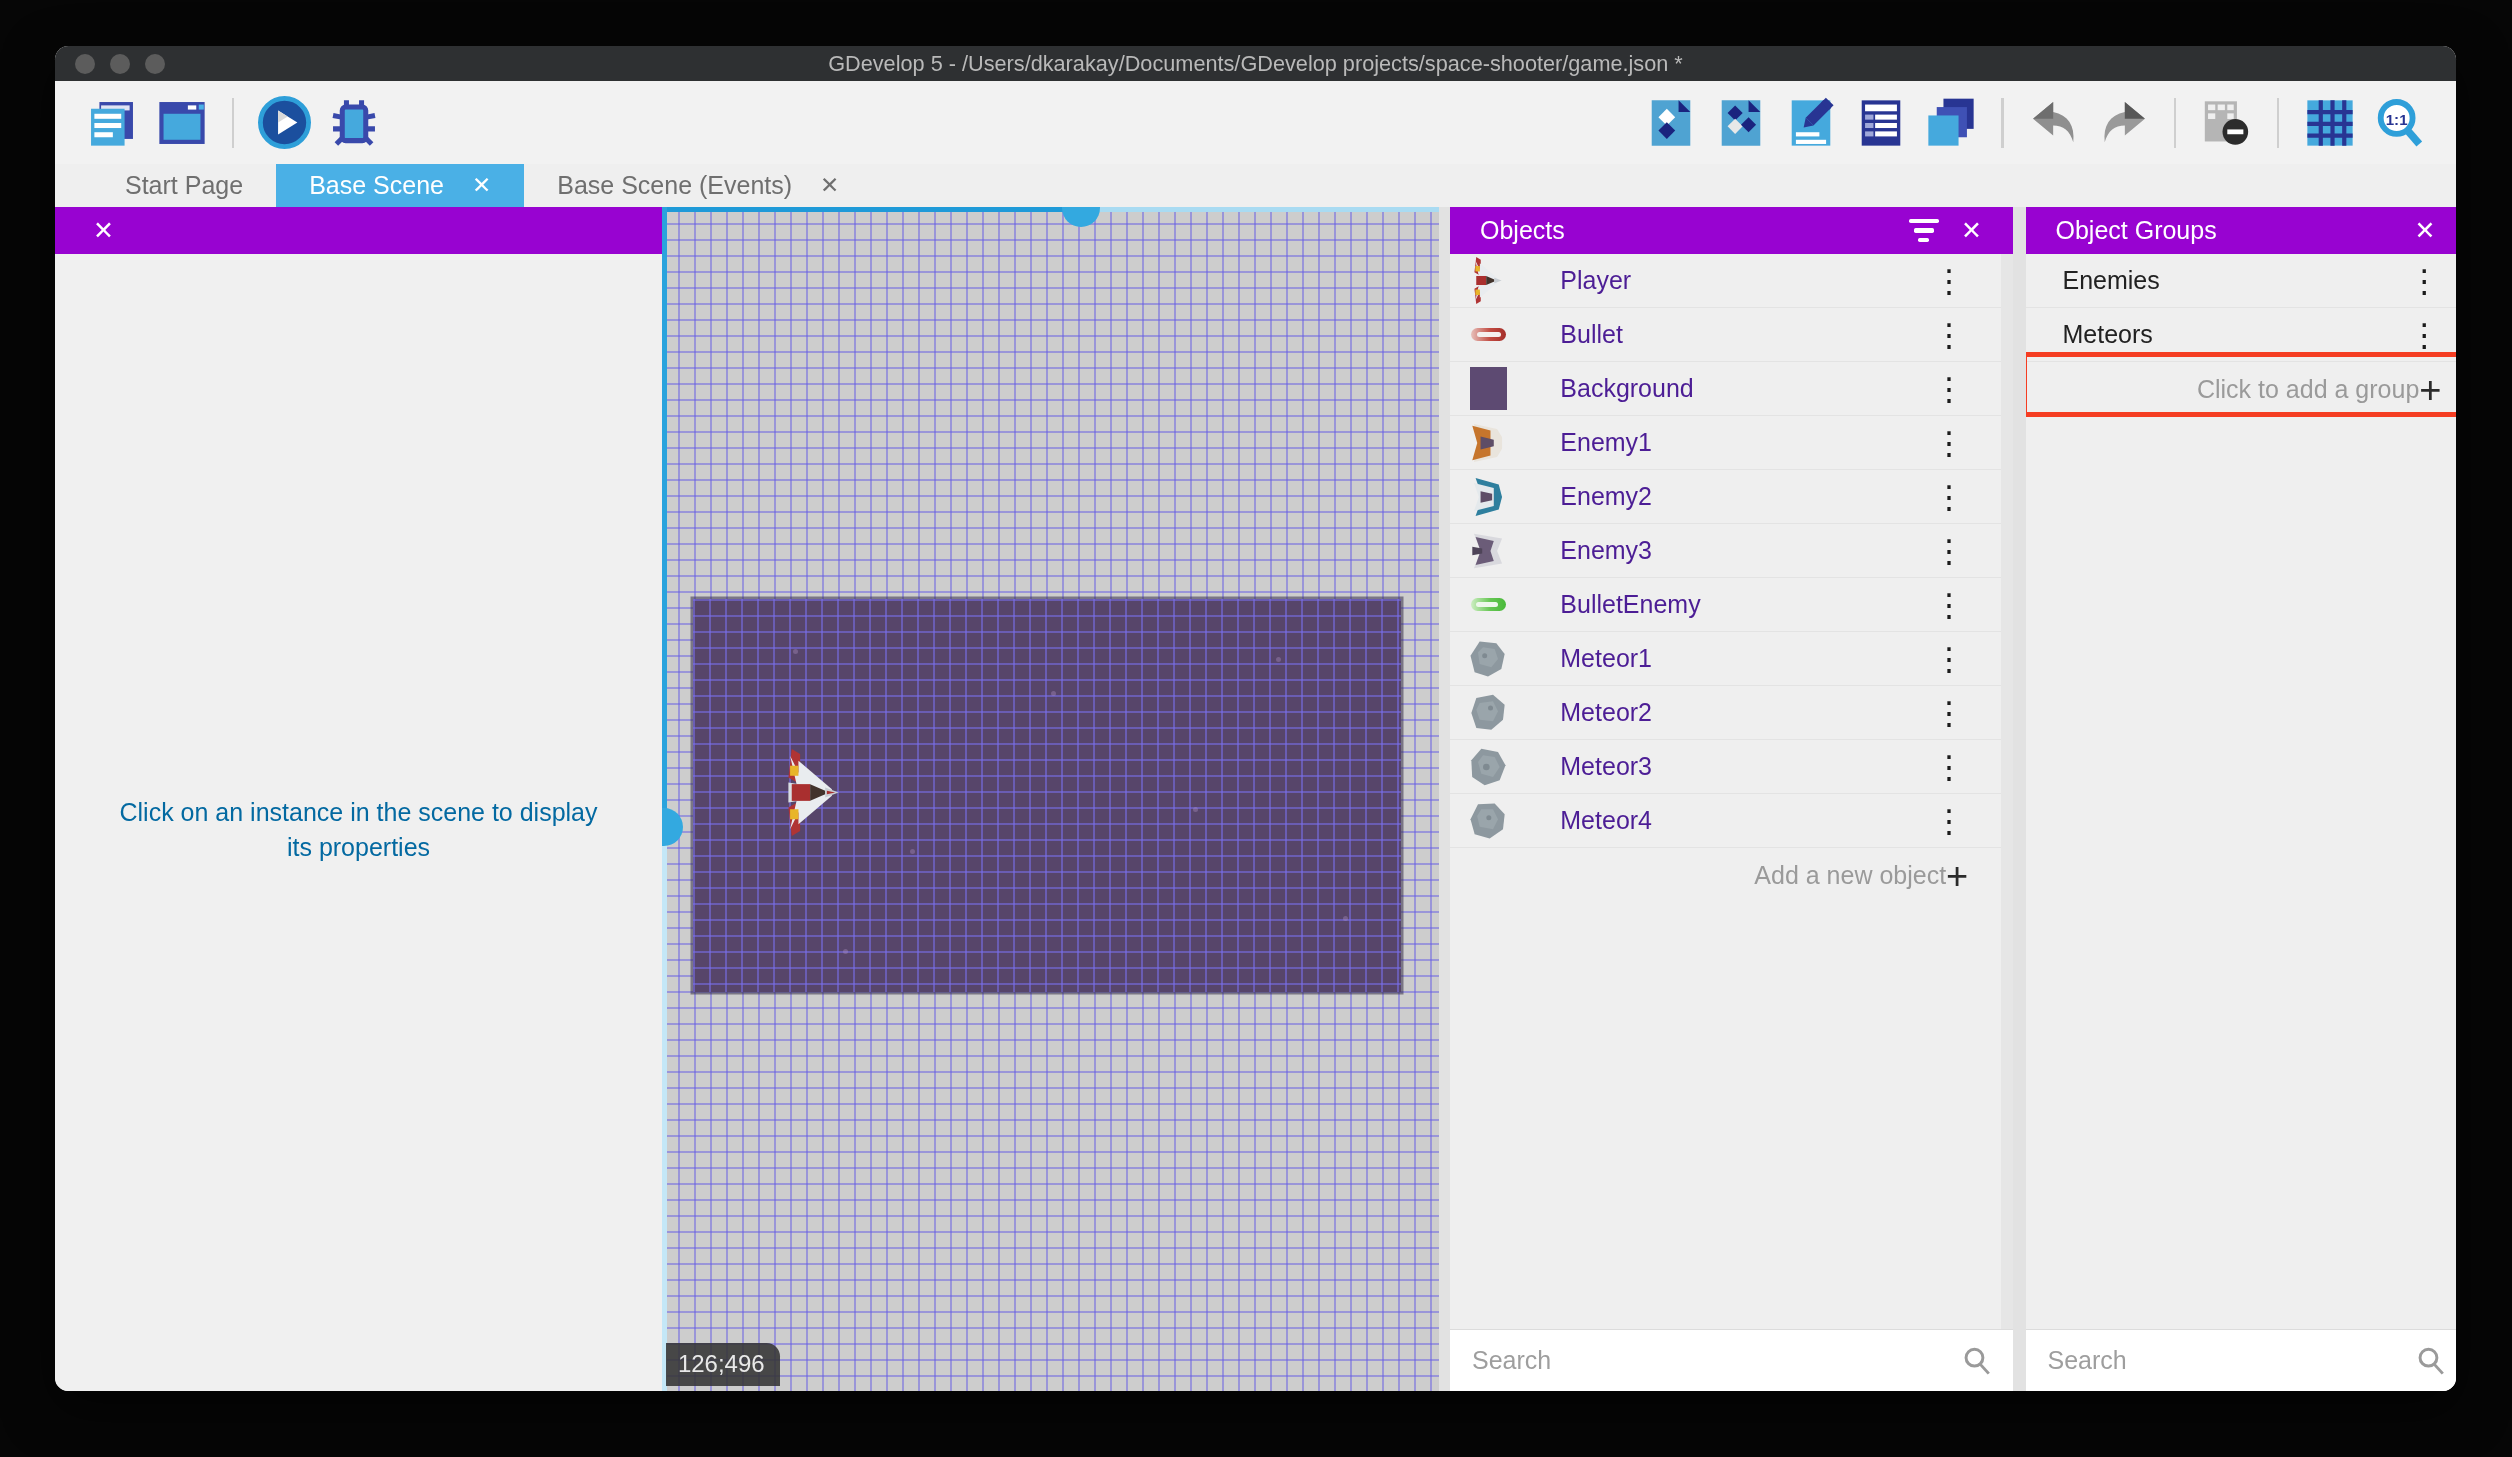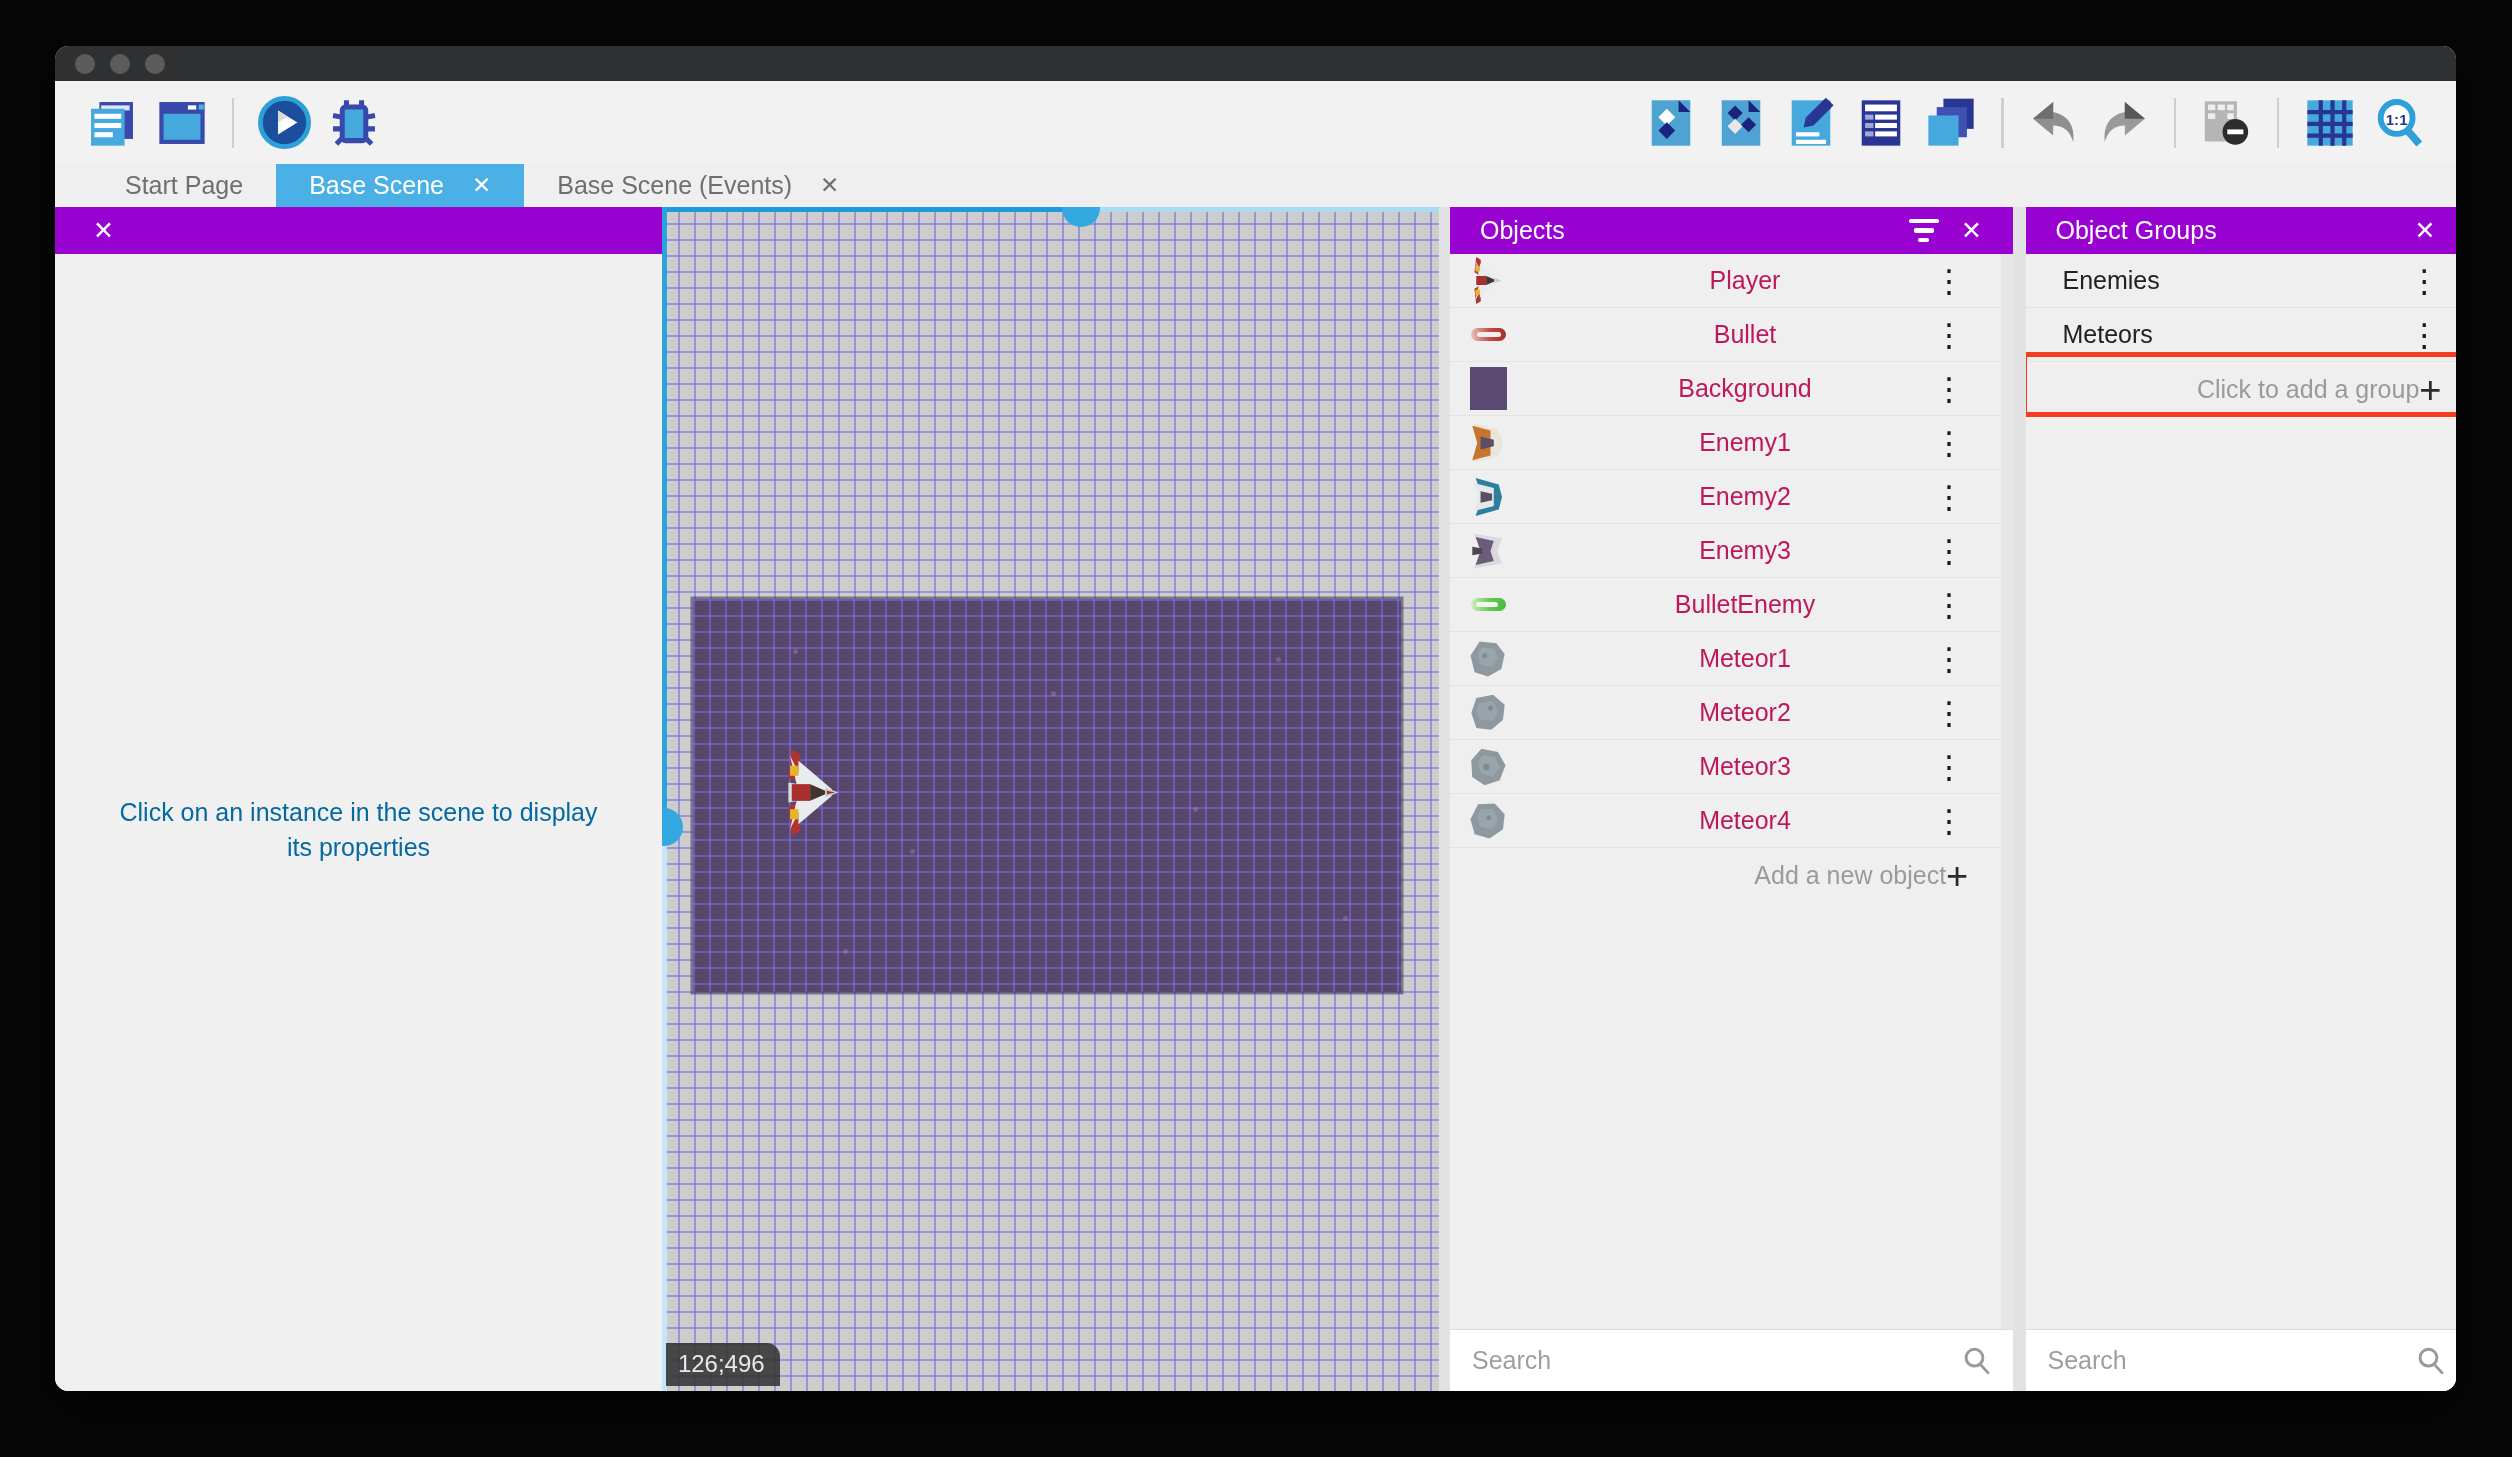--- a/index.html
+++ b/index.html
@@ -78,21 +78,21 @@
   
   .objects{width:563px;border-left:11.7px solid #e2e2e2;display:flex;flex-direction:column;
     background:#efefef;flex:0 0 auto;position:relative;}
   .panelgap{width:12.5px;background:#e2e2e2;flex:0 0 auto;}
   .groups{width:441px;display:flex;flex-direction:column;background:#efefef;flex:0 0 auto;position:relative;}
   .rowlist{flex:1;overflow:hidden;position:relative;}
   .gutter{position:absolute;right:0;top:0;bottom:0;width:11.7px;background:#e6e6e6;}
   .orow{height:53px;display:flex;align-items:center;border-bottom:1.7px solid #e3e3e3;
     padding:0 33px 0 18.3px;cursor:pointer;background:#efefef;margin-right:11.7px;}
   .orow .oicon{width:40px;height:40px;display:flex;align-items:center;justify-content:center;flex:0 0 auto;}
-  .orow .olabel{font-size:25px;color:#be185d;margin-left:52px;flex:1;text-align:center;}
+  .orow .olabel{font-size:25px;color:#4c1d95;margin-left:52px;flex:1;}
   .kebab{font-size:32px;color:#1b1b1b;line-height:1;cursor:pointer;padding:0 3.3px;}
   .addrow{height:55px;display:flex;align-items:center;padding:0 33px 0 18.3px;cursor:pointer;margin-right:11.7px;}
   .addrow .addlabel{flex:1;text-align:right;color:#9a9a9a;font-size:25px;}
   .plus{font-size:38px;color:#2b2b2b;line-height:1;font-weight:400;}
   .grow{height:53px;display:flex;align-items:center;border-bottom:1.7px solid #e3e3e3;
     padding:0 23px 0 37px;cursor:pointer;background:#efefef;position:relative;}
   .grow .glabel{font-size:25px;color:#212121;flex:1;}
   .highlight-box{position:absolute;left:-3.3px;top:98px;width:434px;height:55px;
     border:5.8px solid #f53d22;pointer-events:none;z-index:5;}
   .searchbar{height:53px;background:#fff;border-top:1.7px solid #dcdcdc;display:flex;align-items:center;
@@ -112,20 +112,21 @@
 <body>
 
 <div class="window">
 
   <div class="titlebar">
     <div class="traffic">
       <span></span>
       <span></span>
       <span></span>
     </div>
+    <div class="title">GDevelop 5 - /Users/dkarakay/Documents/GDevelop projects/space-shooter/game.json *</div>
   </div>
 
   <div class="toolbar">
     <div class="tgroup">
       <div class="ticon">
         <svg width="52" height="52" viewBox="0 0 62 62">
           <rect x="16" y="6" width="40" height="44" fill="#3949ab"></rect>
           <rect x="18" y="10" width="34" height="6" fill="#fff" opacity=".85"></rect>
           <rect x="6" y="14" width="40" height="44" fill="#45a9dd"></rect>
           <rect x="10" y="20" width="32" height="6" fill="#fff"></rect>

